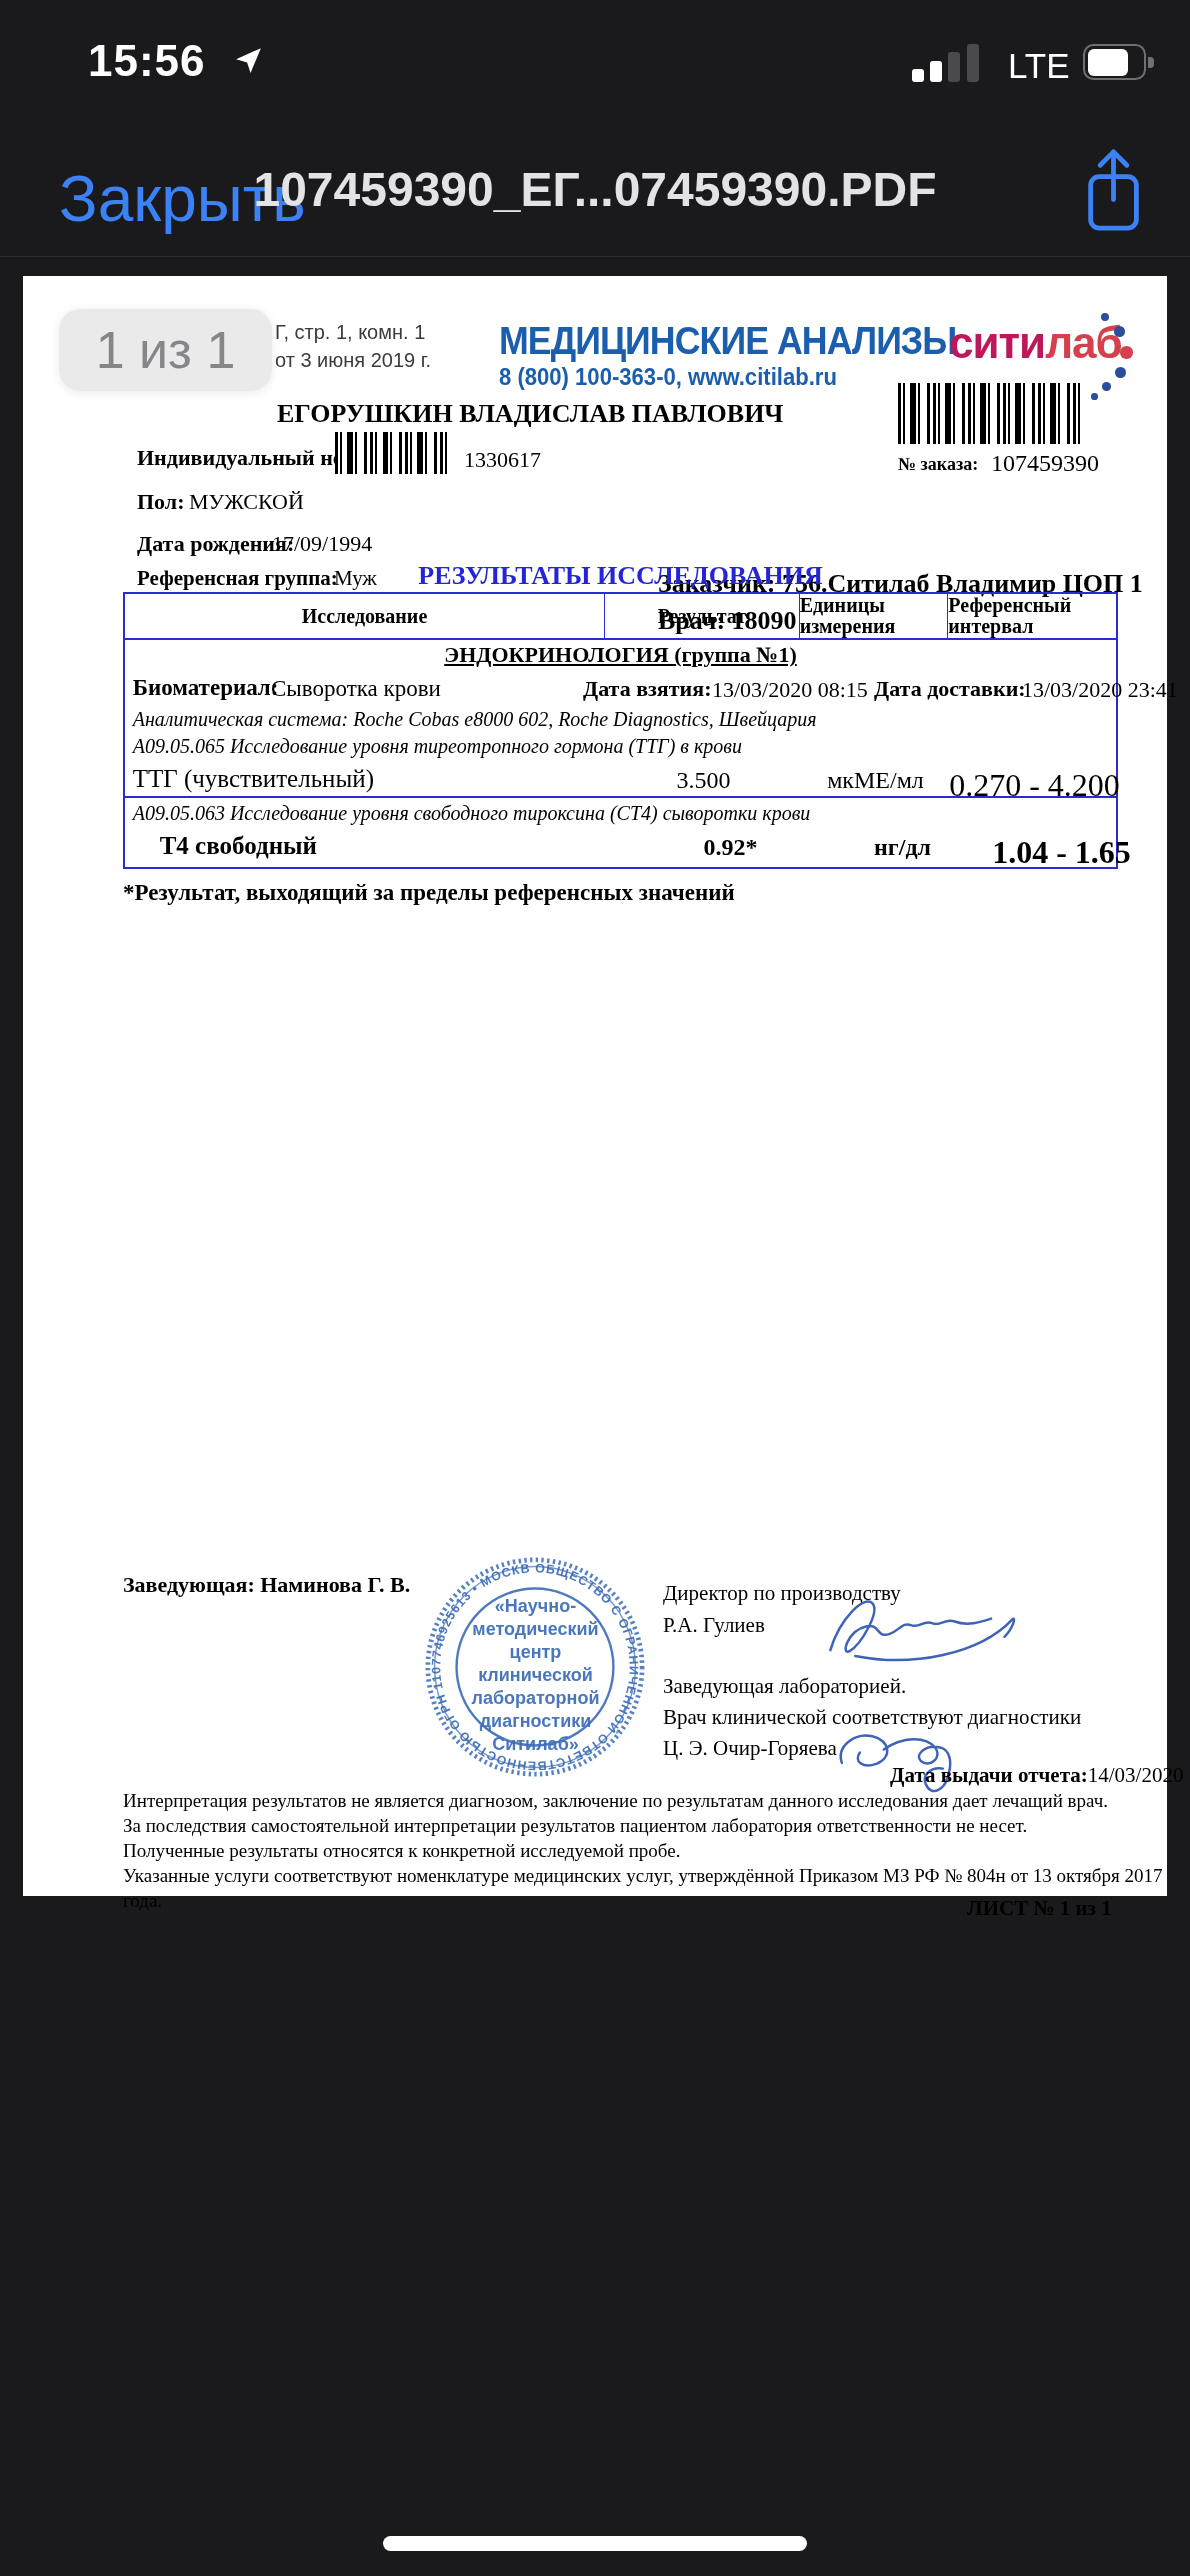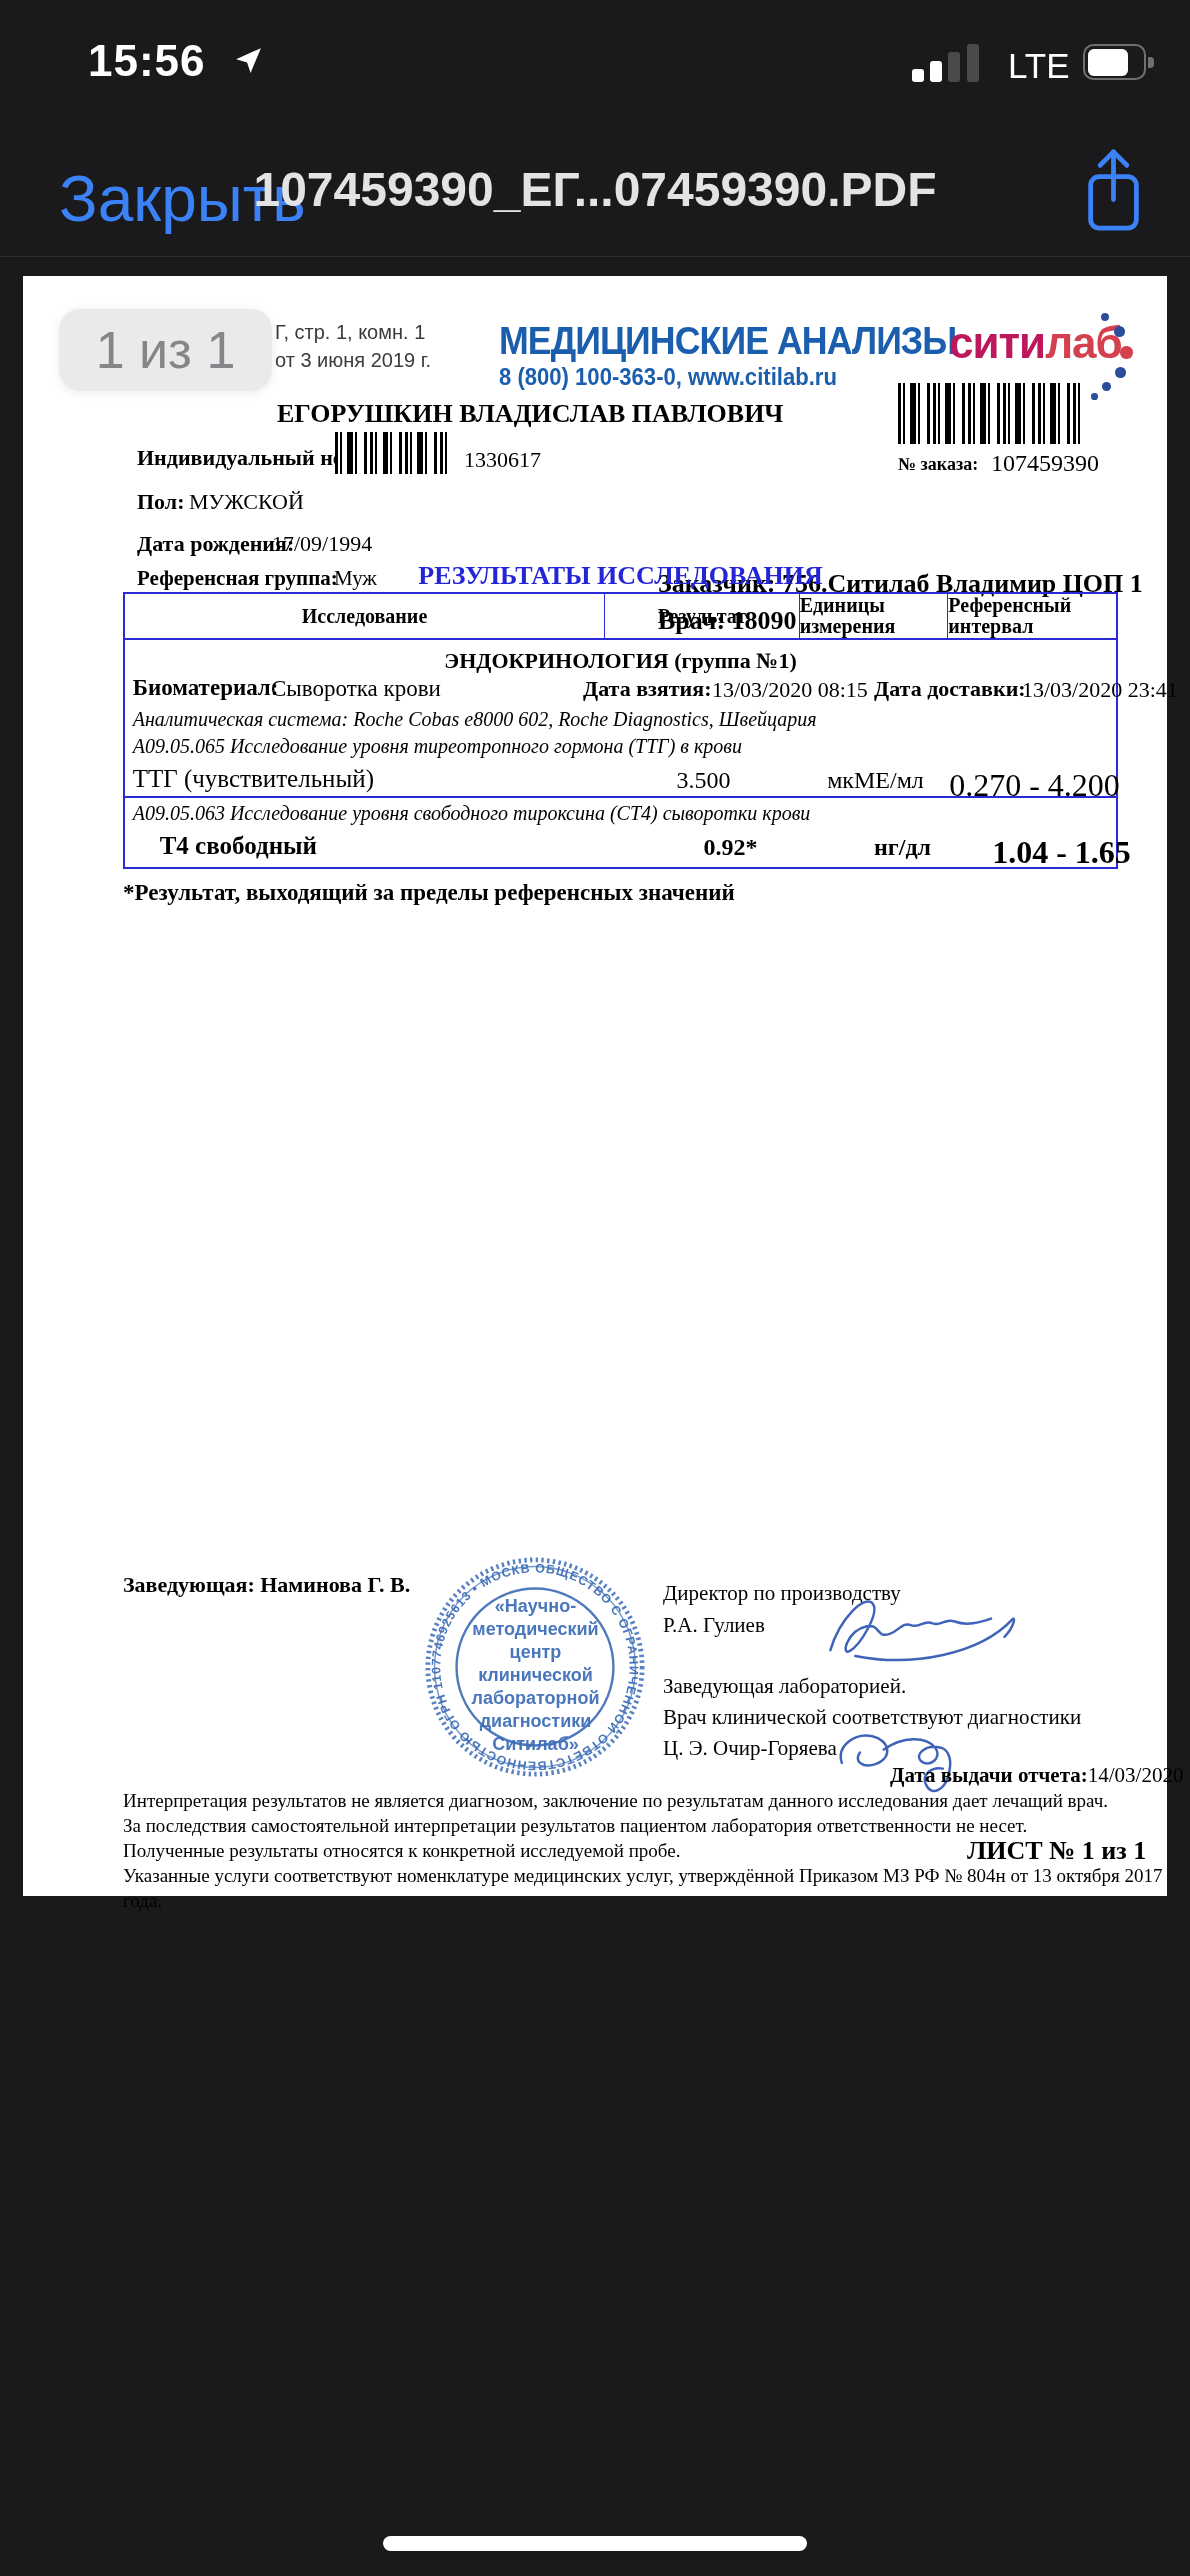--- a/index.html
+++ b/index.html
@@ -54,21 +54,21 @@
 
   .results-title { left:100px; top:285px; width:995px; text-align:center; color:#2525D8; font-size:26px; position:absolute; font-family:"Liberation Serif",serif;font-weight:bold; }
 
   
   .rtable { position:absolute; left:100px; top:316px; width:995px; border:2.9px solid #2B2BD5; }
   .thead { display:flex; height:46px; border-bottom:2.9px solid #2B2BD5; font-size:20px; font-weight:700; font-family:"Liberation Serif",serif; }
   .thead .c { display:flex; align-items:center; justify-content:center; text-align:left; border-right:1.9px solid #2B2BD5; line-height:21px; }
   .thead .c:last-child { border-right:none; }
   .c1{width:481px;} .c2{width:195px;} .c3{width:149px;} .c4{width:168px;}
   .trow { position:relative; font-family:"Liberation Serif",serif; }
-  .sec { height:31px; text-align:center; font-size:22px; font-weight:700; padding-top:8px; }
+  .sec { height:31px; text-align:center; font-size:22px; font-weight:700; text-decoration:underline; padding-top:2px; }
   .bio { height:33px; }
   .small-line { height:27px; font-size:20px; padding:3.8px 0 0 7.7px; font-style:italic; }
   .res { height:40px; border-bottom:2.9px solid #2B2BD5; }
   .res.last { border-bottom:none; height:42px;margin-left:27px; }
   .res .nm { position:absolute; left:7.7px; top:6.7px; font-size:25px; }
   .res .v2 { position:absolute; left:481px; width:195px; text-align:center; top:8.6px; font-size:24px; }
   .res .v3 { position:absolute; left:676px; width:149px; text-align:center; top:8.6px; font-size:24px; }
   .res .v4 { position:absolute; left:824px; width:171px; text-align:center; top:8.6px; font-size:32px; }
 
   .footnote { left:100px; top:604px; font-size:23px; }
@@ -237,21 +237,21 @@
       </svg>
 
       <div class="abs" style="left:867px;top:1487px;font-size:21px;font-family:'Liberation Serif',serif;">
         <span class="b">Дата выдачи отчета:</span><span>14/03/2020</span>
       </div>
 
       <div class="disclaimer">Интерпретация результатов не является диагнозом, заключение по результатам данного исследования дает лечащий врач.
 За последствия самостоятельной интерпретации результатов пациентом лаборатория ответственности не несет.
 Полученные результаты относятся к конкретной исследуемой пробе.
 Указанные услуги соответствуют номенклатуре медицинских услуг, утверждённой Приказом МЗ РФ № 804н от 13 октября 2017 года.</div>
-      <div class="abs serif b" style="left:944px;top:1560px;font-size:26px;">ЛИСТ № 1 из 1</div>
+      <div class="abs serif b" style="left:944px;top:1620px;font-size:21px;">ЛИСТ № 1 из 1</div>
 
       <div class="page-pill">1 из 1</div>
     </div>
   </div>
 
   <div class="home-indicator"></div>
 </div>
 
 
 </body></html>

